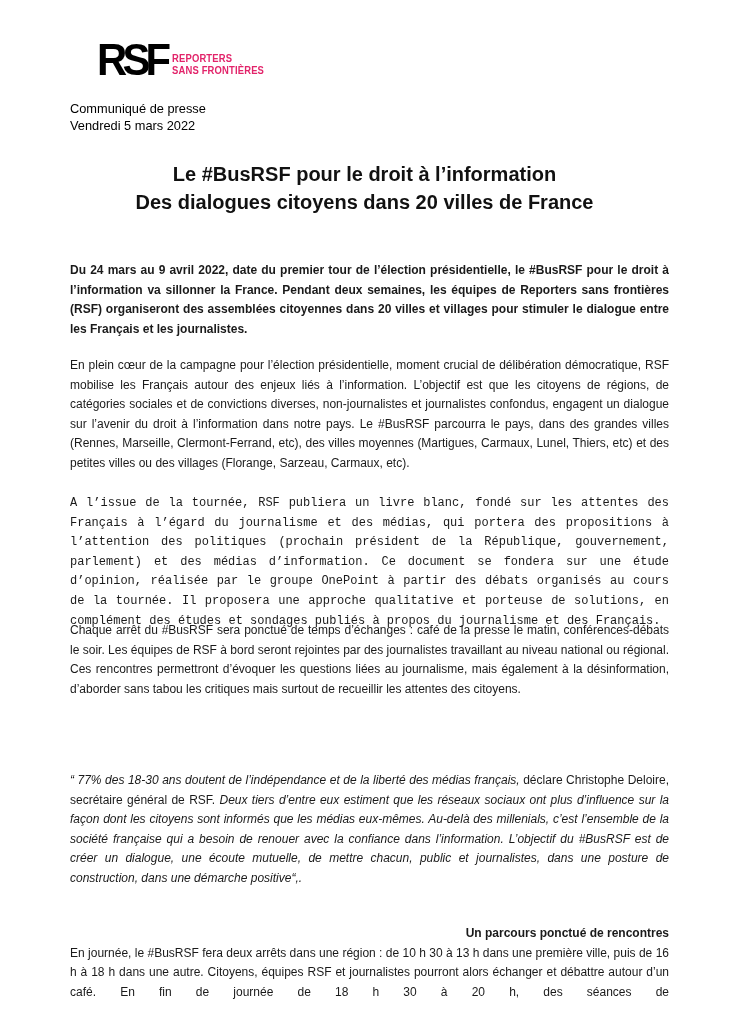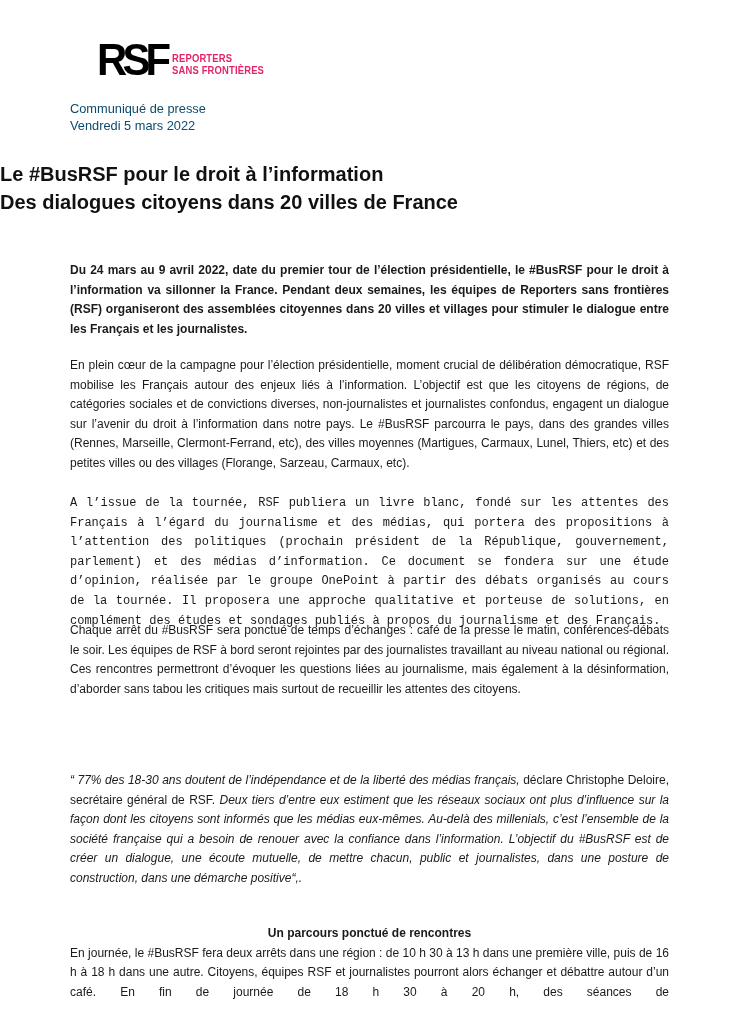--- a/index.html
+++ b/index.html
@@ -5,22 +5,22 @@
   html, body { margin: 0; padding: 0; background: #ffffff; }
   body { width: 729px; height: 1030px; position: relative; overflow: hidden;
          font-family: "Liberation Sans", sans-serif; color: #1a1a1a; }
   .logo { position: absolute; left: 97px; top: 42px; display: flex; align-items: flex-end; }
   .logo-mark { font-family: "Liberation Sans", sans-serif; font-weight: 700; font-size: 44px;
                letter-spacing: -5px; color: #000; line-height: 36px; transform: scaleX(0.95);
                transform-origin: left; height: 36px; }
   .logo-text { margin-left: 2px; margin-bottom: 2px; font-family: "Liberation Sans", sans-serif;
                font-weight: 700; font-size: 11.5px; line-height: 11.5px; color: #e2246a;
                transform: scaleX(0.82); transform-origin: left; letter-spacing: 0.2px; white-space: nowrap; }
-  .meta { position: absolute; left: 70px; top: 100px; font-size: 12.8px; line-height: 17px; color: #0c4a6e; }
-  .title { position: absolute; left: 0; width: 729px; top: 160px; text-align: left;
+  .meta { position: absolute; left: 70px; top: 100px; font-size: 12.8px; line-height: 17px; color: #000000; }
+  .title { position: absolute; left: 0; width: 729px; top: 160px; text-align: center;
            font-weight: 700; font-size: 20px; line-height: 28px; color: #111; }
   .body { position: absolute; left: 70px; width: 599px; font-size: 12px; line-height: 19.6px;
           text-align: justify; color: #1a1a1a; }
   .body p { margin: 0; }
   .b { font-weight: 700; }
   .i { font-style: italic; }
 </style>
 </head>
 <body>
 
@@ -56,15 +56,15 @@
 
 <div class="body" style="top:621px;">
   <p>Chaque arrêt du #BusRSF sera ponctué de temps d’échanges : café de la presse le matin, conférences-débats le soir. Les équipes de RSF à bord seront rejointes par des journalistes travaillant au niveau national ou régional. Ces rencontres permettront d’évoquer les questions liées au journalisme, mais également à la désinformation, d’aborder sans tabou les critiques mais surtout de recueillir les attentes des citoyens.</p>
 </div>
 
 <div class="body" style="top:727px;margin-top:44px;">
   <p><span class="i">“ 77% des 18-30 ans doutent de l’indépendance et de la liberté des médias français,</span><span> déclare Christophe Deloire, secrétaire général de RSF. </span><span class="i">Deux tiers d’entre eux estiment que les réseaux sociaux ont plus d’influence sur la façon dont les citoyens sont informés que les médias eux-mêmes. Au-delà des millenials, c’est l’ensemble de la société française qui a besoin de renouer avec la confiance dans l’information. L’objectif du #BusRSF est de créer un dialogue, une écoute mutuelle, de mettre chacun, public et journalistes, dans une posture de construction, dans une démarche positive“,.</span></p>
 </div>
 
 <div class="body" style="top:924px;">
-  <p class="b" style="text-align:center;">Un parcours ponctué de rencontres</p>
+  <p class="b" style="text-align:right;">Un parcours ponctué de rencontres</p>
   <p style="text-align-last: justify;">En journée, le #BusRSF fera deux arrêts dans une région : de 10 h 30 à 13 h dans une première ville, puis de 16 h à 18 h dans une autre. Citoyens, équipes RSF et journalistes pourront alors échanger et débattre autour d’un café. En fin de journée de 18 h 30 à 20 h, des séances de</p>
 </div>
 
 </body></html>

